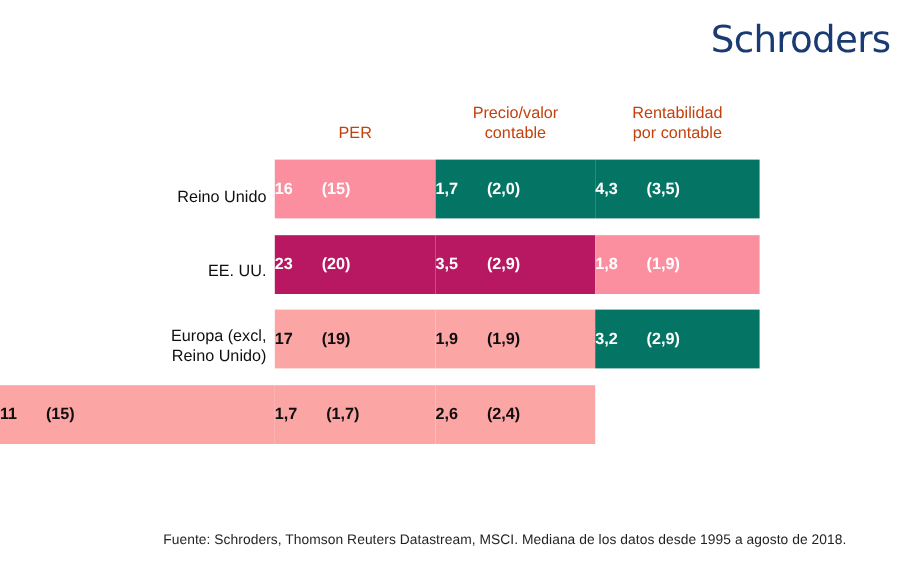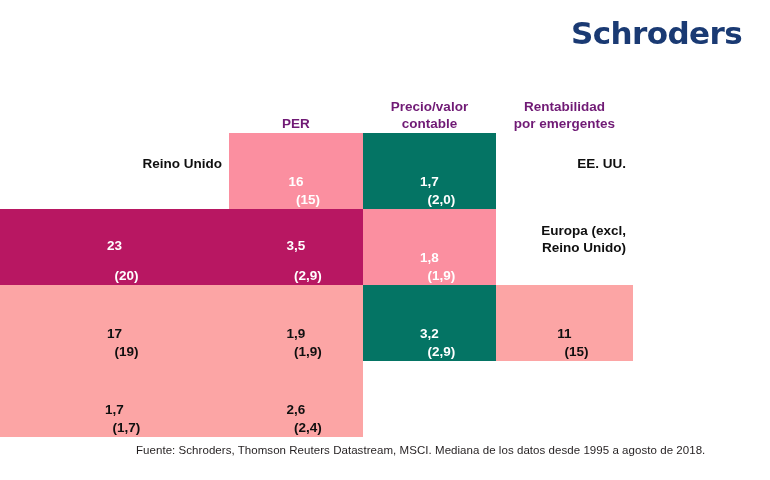--- a/index.html
+++ b/index.html
@@ -15,21 +15,21 @@
     position: relative;
   }
 
   
   #brand-logo {
     position: absolute;
     top: 18px;
     right: 28px;
     font-family: "DejaVu Sans", sans-serif;
     font-size: 31px;
-    font-weight: 700;
+    font-weight: 400;
     letter-spacing: -0.6px;
     color: #1a3a73;
     line-height: 1;
   }
 
   
   #matrix-table {
     position: absolute;
     left: 0;
     top: 80px;
@@ -46,62 +46,62 @@
   .hdr-spacer {
     height: 53px;
   }
   .col-header {
     height: 53px;
     display: flex;
     align-items: flex-end;
     justify-content: center;
     text-align: center;
     font-size: 13.5px;
-    font-weight: 700;
-    color: #701a75;
+    font-weight: 400;
+    color: #c2410c;
     line-height: 1.22;
-    padding-bottom: 1px;
+    padding-bottom: 14px;
     box-sizing: border-box;
     white-space: pre-line;
   }
 
   
   .row-label {
     height: 62.5px;
     display: flex;
     align-items: center;
     justify-content: flex-end;
     text-align: right;
     padding-right: 7px;
     box-sizing: border-box;
     font-size: 13.5px;
-    font-weight: 700;
+    font-weight: 400;
     color: #0f0f0f;
     line-height: 1.25;
     white-space: pre-line;
   }
 
   
   .cell {
-    height: 76px;
+    height: 49px;
     display: flex;
-    flex-direction: column;
+    flex-direction: row;
     align-items: center;
-    justify-content: flex-end;
+    justify-content: flex-start;
     box-sizing: border-box;
     font-size: 13.5px;
     font-weight: 700;
     line-height: 1.32;
   }
   .cell .v-main { display: block; }
   .cell .v-sub  { display: block; margin-left: 24px; }
 
   .c-pink    { background: #fb8fa0; color: #ffffff; }
   .c-teal    { background: #047464; color: #ffffff; }
-  .c-magenta { background: #b81762; color: #ffffff; gap: 12px; }
+  .c-magenta { background: #b81762; color: #ffffff; }
   .c-green   { background: #fca5a5; color: #0f0f0f; }
 
   
   #source-note {
     position: absolute;
     left: 100px;
     top: 444px;
     font-size: 11.5px;
     font-weight: 400;
     color: #231f20;
@@ -115,30 +115,34 @@
 <div id="brand-logo">Schroders</div>
 
 <div id="matrix-table">
   <div class="matrix-grid">
 
     <div class="hdr-spacer"></div>
     <div class="col-header">PER</div>
     <div class="col-header">Precio/valor
 contable</div>
     <div class="col-header">Rentabilidad
-por emergentes</div>
+por contable</div>
 
     <div class="row-label">Reino Unido</div>
     <div class="cell c-pink">
       <span class="v-main">16</span>
       <span class="v-sub">(15)</span>
     </div>
     <div class="cell c-teal">
       <span class="v-main">1,7</span>
       <span class="v-sub">(2,0)</span>
+    </div>
+    <div class="cell c-teal">
+      <span class="v-main">4,3</span>
+      <span class="v-sub">(3,5)</span>
     </div>
 
     <div class="row-label">EE. UU.</div>
     <div class="cell c-magenta">
       <span class="v-main">23</span>
       <span class="v-sub">(20)</span>
     </div>
     <div class="cell c-magenta">
       <span class="v-main">3,5</span>
       <span class="v-sub">(2,9)</span>

